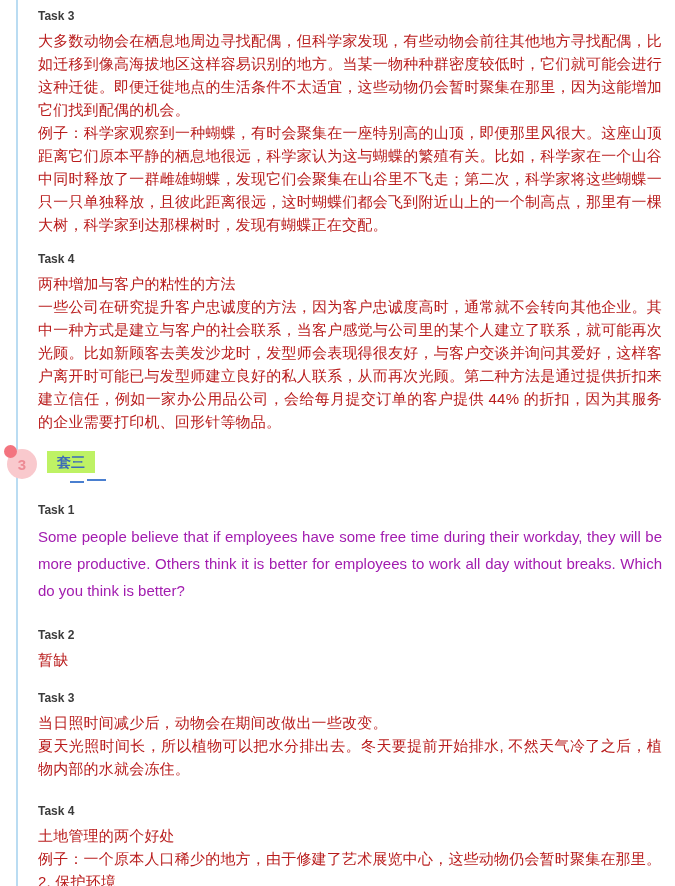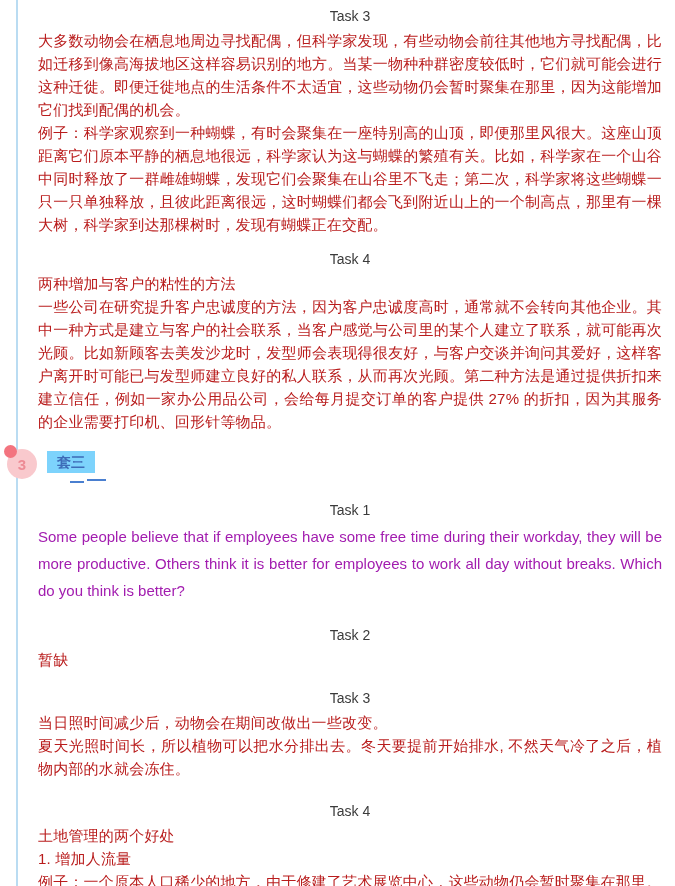--- a/index.html
+++ b/index.html
@@ -9,22 +9,22 @@
   }
   .vline {
     position: absolute; left: 16px; top: 0; bottom: 0; width: 2px;
     background: #badcf2; z-index: 0;
   }
   .content {
     position: relative; z-index: 1;
     padding: 5px 13px 0 38px;
   }
   h4.h {
-    margin: 12px 0 2px; font-size: 14px; line-height: 22px;
-    font-weight: normal; color: #3b3b3b; text-align: center;
+    margin: 12px 0 2px; font-size: 12px; line-height: 22px;
+    font-weight: bold; color: #3b3b3b; text-align: left;
   }
   h4.h.first { margin-top: 0; }
   h4.h.mt0  { margin-top: 0; }
   h4.h.mt8  { margin-top: 20px; }
   h4.h.mt16 { margin-top: 16px; }
   h4.h.mt20 { margin-top: 20px; }
   p.cjk {
     margin: 0; font-size: 15px; line-height: 23px; color: #b91c1c;
     text-align: justify; letter-spacing: 0.2px;
   }
@@ -41,41 +41,41 @@
   }
   .badge-num {
     color: #ed8b95; font-size: 15px; font-weight: bold; line-height: 1;
   }
   .badge-dot {
     position: absolute; left: -3px; top: -4px; width: 13px; height: 13px;
     border-radius: 50%; background: #f3747f;
   }
   .set-label {
     position: absolute; left: 9px; top: 0; display: inline-block;
-    background: #7dd3fc; color: #3e6cb8; font-size: 14px; font-weight: bold;
+    background: #bef264; color: #3e6cb8; font-size: 14px; font-weight: bold;
     line-height: 16px; padding: 3px 10px; cursor: pointer;
   }
   .mark { position: absolute; height: 0; border-bottom: 2px solid #4a7fd0; }
   .mark-short { left: 32px; top: 30px; width: 14px; }
   .mark-long  { left: 49px; top: 28px; width: 19px; }
 </style>
 </head>
 <body>
 
 <div class="vline"></div>
 
 <main class="content">
 
   <h4 class="h first">Task 3</h4>
   <p class="cjk">大多数动物会在栖息地周边寻找配偶，但科学家发现，有些动物会前往其他地方寻找配偶，比如迁移到像高海拔地区这样容易识别的地方。当某一物种种群密度较低时，它们就可能会进行这种迁徙。即便迁徙地点的生活条件不太适宜，这些动物仍会暂时聚集在那里，因为这能增加它们找到配偶的机会。</p>
   <p class="cjk">例子：科学家观察到一种蝴蝶，有时会聚集在一座特别高的山顶，即便那里风很大。这座山顶距离它们原本平静的栖息地很远，科学家认为这与蝴蝶的繁殖有关。比如，科学家在一个山谷中同时释放了一群雌雄蝴蝶，发现它们会聚集在山谷里不飞走；第二次，科学家将这些蝴蝶一只一只单独释放，且彼此距离很远，这时蝴蝶们都会飞到附近山上的一个制高点，那里有一棵大树，科学家到达那棵树时，发现有蝴蝶正在交配。</p>
 
   <h4 class="h">Task 4</h4>
   <p class="cjk">两种增加与客户的粘性的方法</p>
-  <p class="cjk">一些公司在研究提升客户忠诚度的方法，因为客户忠诚度高时，通常就不会转向其他企业。其中一种方式是建立与客户的社会联系，当客户感觉与公司里的某个人建立了联系，就可能再次光顾。比如新顾客去美发沙龙时，发型师会表现得很友好，与客户交谈并询问其爱好，这样客户离开时可能已与发型师建立良好的私人联系，从而再次光顾。第二种方法是通过提供折扣来建立信任，例如一家办公用品公司，会给每月提交订单的客户提供 27% 的折扣，因为其服务的企业需要打印机、回形针等物品。</p>
+  <p class="cjk">一些公司在研究提升客户忠诚度的方法，因为客户忠诚度高时，通常就不会转向其他企业。其中一种方式是建立与客户的社会联系，当客户感觉与公司里的某个人建立了联系，就可能再次光顾。比如新顾客去美发沙龙时，发型师会表现得很友好，与客户交谈并询问其爱好，这样客户离开时可能已与发型师建立良好的私人联系，从而再次光顾。第二种方法是通过提供折扣来建立信任，例如一家办公用品公司，会给每月提交订单的客户提供 44% 的折扣，因为其服务的企业需要打印机、回形针等物品。</p>
 
   <div class="marker-row">
     <div class="badge">
       <span class="badge-dot"></span>
       <span class="badge-num">3</span>
     </div>
     <span class="set-label">套三</span>
     <span class="mark mark-short"></span>
     <span class="mark mark-long"></span>
   </div>
@@ -85,17 +85,16 @@
 
   <h4 class="h mt8">Task 2</h4>
   <p class="cjk">暂缺</p>
 
   <h4 class="h mt16">Task 3</h4>
   <p class="cjk">当日照时间减少后，动物会在期间改做出一些改变。</p>
   <p class="cjk">夏天光照时间长，所以植物可以把水分排出去。冬天要提前开始排水, 不然天气冷了之后，植物内部的水就会冻住。</p>
 
   <h4 class="h mt20">Task 4</h4>
   <p class="cjk">土地管理的两个好处</p>
-  <p class="cjk">1. 增加人流量</p>
   <p class="cjk">例子：一个原本人口稀少的地方，由于修建了艺术展览中心，这些动物仍会暂时聚集在那里。</p>
   <p class="cjk">2. 保护环境</p>
 
 </main>
 
 </body></html>

